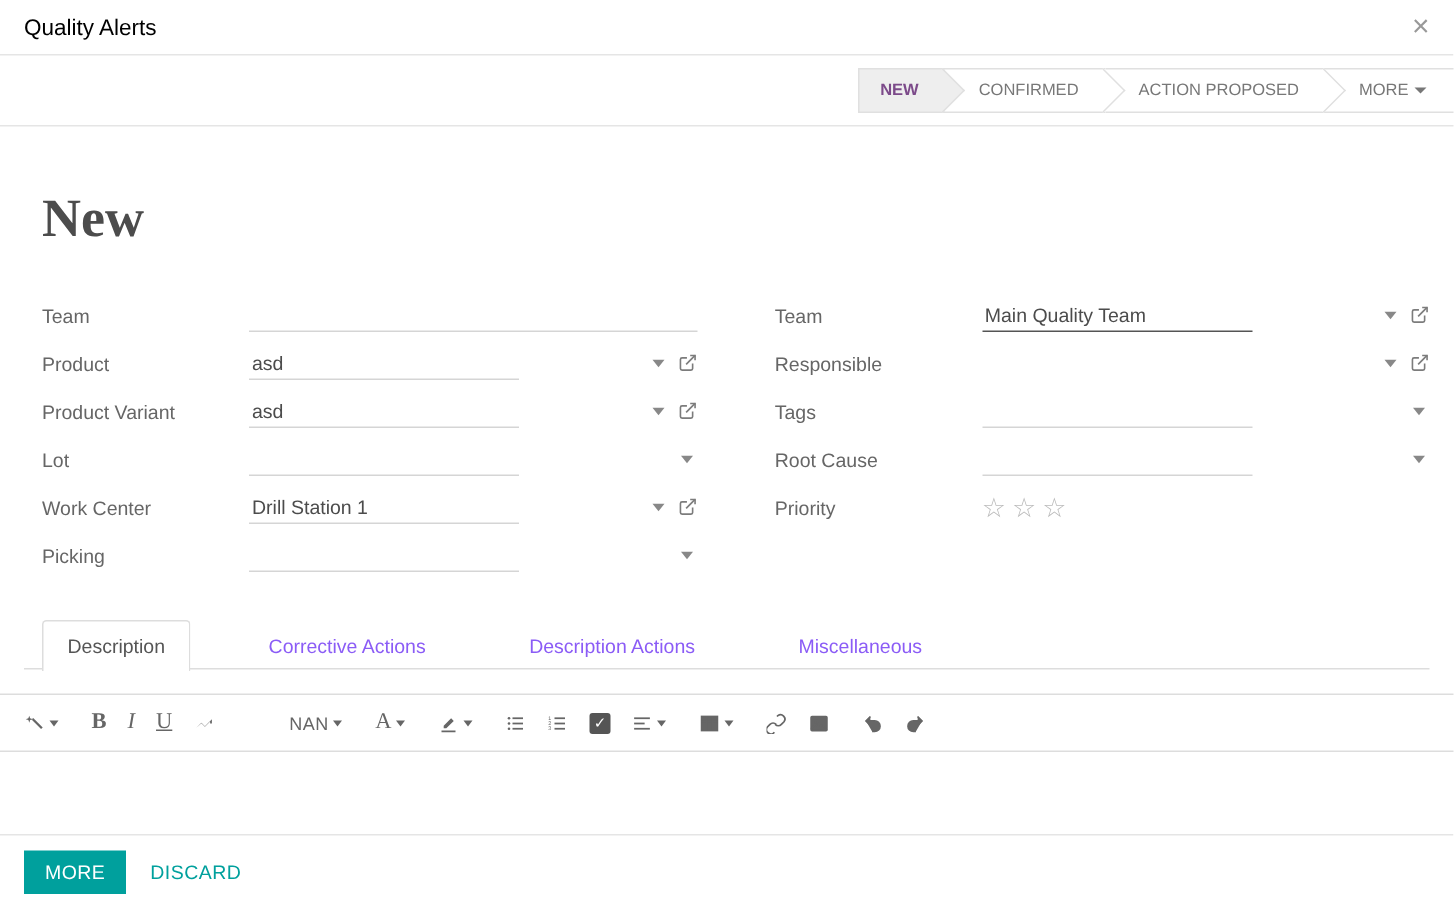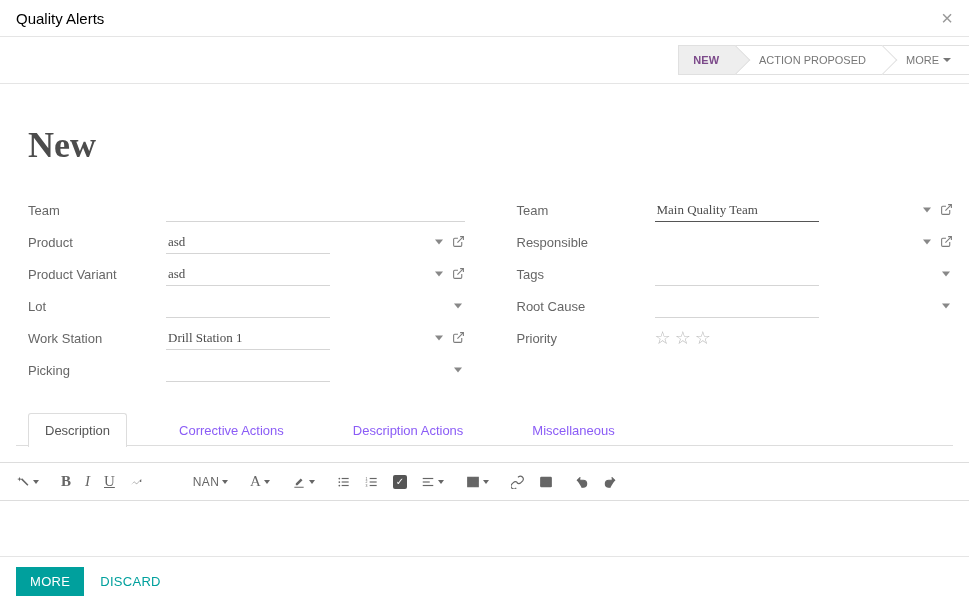--- a/index.html
+++ b/index.html
@@ -22,21 +22,21 @@
 .caret-down { width: 0; height: 0; border-left: 4px solid transparent; border-right: 4px solid transparent; border-top: 4px solid currentColor; display: inline-block; }
 
 .sheet { padding: 24px 16px 16px 16px; }
 .page-title { font-family: Georgia, serif; font-size: 36px; color: #4c4c4c; margin: 16px 0 30px 12px; }
 
 .columns { display: flex; gap: 40px; }
 .col { flex: 1; }
 
 .field-row { display: flex; align-items: center; min-height: 28px; margin-bottom: 4px; }
 .field-label { width: 150px; color: #666; font-size: 13px; font-weight: 500; padding-left: 12px; }
-.field-input { flex: 1; border: none; border-bottom: 1px solid #d5d5d5; padding: 3px 2px; font-size: 13px; color: #4c4c4c; outline: none; background: transparent; font-family: Liberation Serif, serif; }
+.field-input { flex: 1; border: none; border-bottom: 1px solid #d5d5d5; padding: 3px 2px; font-size: 13px; color: #4c4c4c; outline: none; background: transparent; }
 .field-input.bold-line { border-bottom: 1px solid #555; }
 .m2o-wrap { flex: 1; display: flex; align-items: center; gap: 6px; }
 .m2o-input { flex: 1; position: relative; }
 .chev-small { width: 0; height: 0; border-left: 4px solid transparent; border-right: 4px solid transparent; border-top: 5px solid #888; position: absolute; right: 3px; top: 50%; transform: translateY(-50%); cursor: pointer; }
 .ext-icon { color: #7c7c7c; cursor: pointer; font-size: 14px; line-height: 1; }
 .stars { display: flex; gap: 4px; }
 .star { color: #bbb; font-size: 18px; cursor: pointer; }
 
 .tabs-wrap { margin-top: 24px; }
 .tabs { display: flex; padding-left: 12px; gap: 35px; }
@@ -76,20 +76,23 @@
   </div>
 
   <div class="dialog-body">
 
     <div class="statusbar-row">
       <div class="statusbar">
         <div class="status-step active">
             <span class="status-inner">NEW</span>
           </div>
         <div class="status-step">
+            <span class="status-inner">CONFIRMED</span>
+          </div>
+        <div class="status-step">
             <span class="status-inner">ACTION PROPOSED</span>
           </div>
         <div class="status-step">
             <span class="status-inner">
               <span>MORE</span> 
               <i class="caret-down"></i>
             </span>
           </div>
       </div>
     </div>
@@ -146,21 +149,21 @@
             <span class="field-label">Lot</span>
             <div class="m2o-wrap">
               <div class="m2o-input">
                 <input class="field-input" value="" style="">
                 <span class="chev-small"></span>
               </div>
             </div>
           </div>
 
           <div class="field-row">
-            <span class="field-label">Work Station</span>
+            <span class="field-label">Work Center</span>
             <div class="m2o-wrap">
               <div class="m2o-input">
                 <input class="field-input" value="Drill Station 1" style="">
                 <span class="chev-small"></span>
               </div>
               <span class="ext-icon">
                 <svg width="13" height="13" viewBox="0 0 24 24" fill="none" stroke="currentColor" stroke-width="2">
                     <path d="M18 13v6a2 2 0 0 1-2 2H5a2 2 0 0 1-2-2V8a2 2 0 0 1 2-2h6"></path>
                     <polyline points="15 3 21 3 21 9"></polyline>
                     <line x1="10" y1="14" x2="21" y2="3"></line>

